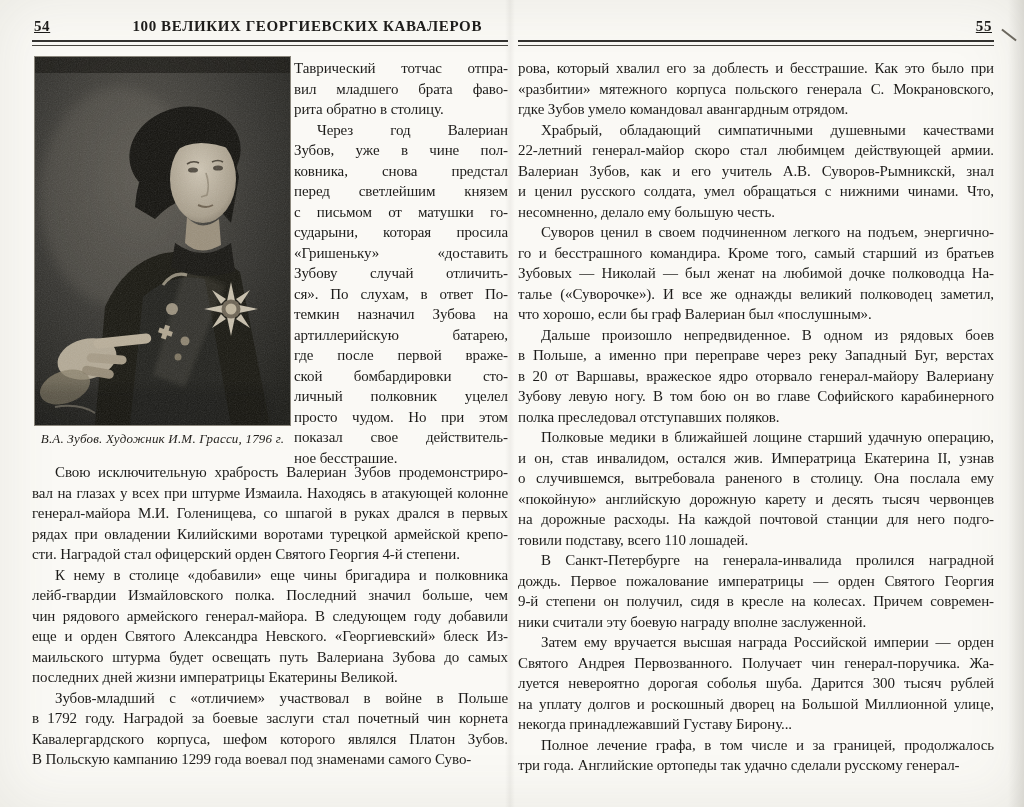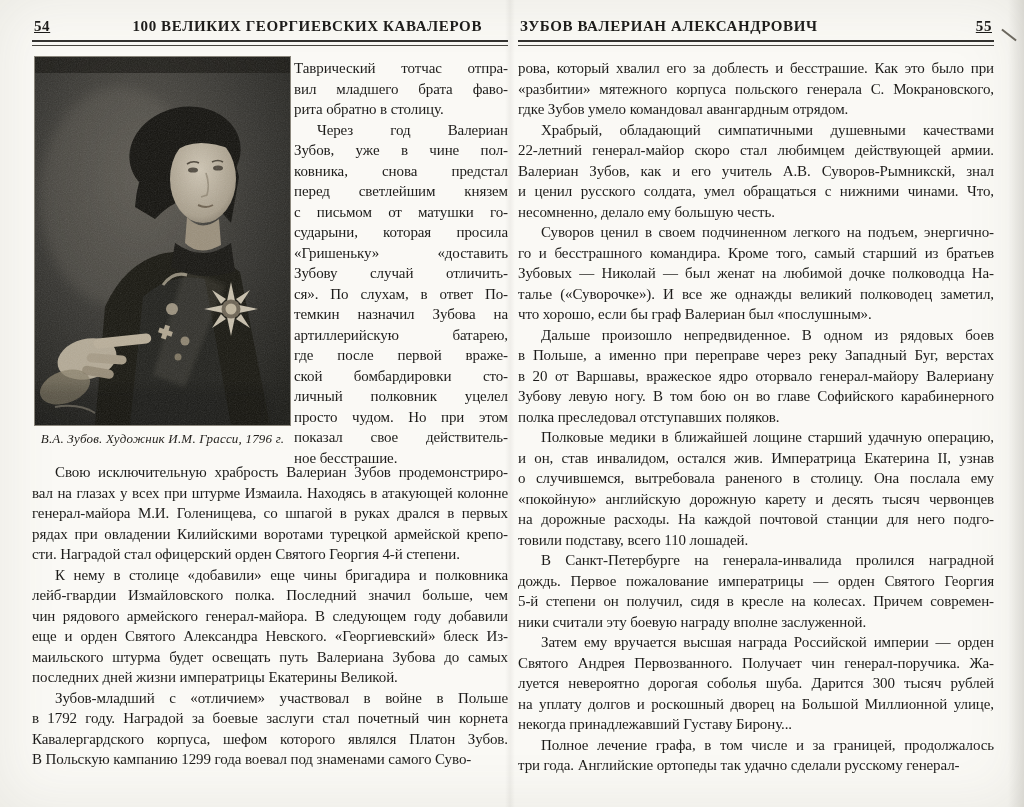--- a/index.html
+++ b/index.html
@@ -180,21 +180,20 @@
       <div class="line last">последних дней жизни императрицы Екатерины Великой.</div>
       <div class="line indent">Зубов-младший с «отличием» участвовал в войне в Польше</div>
       <div class="line">в 1792 году. Наградой за боевые заслуги стал почетный чин корнета</div>
       <div class="line">Кавалергардского корпуса, шефом которого являлся Платон Зубов.</div>
       <div class="line last">В Польскую кампанию 1299 года воевал под знаменами самого Суво-</div>
     </div>
 </section>
 
 <section class="page right">
   <header class="pg-header">
-    <span class="run-title">ЗУБОВ ВАЛЕРИАН АЛЕКСАНДРОВИЧ</span>
     <span class="pg-num">55</span>
   </header>
   <div class="dbl-rule"></div>
   <div class="bodytext">
       <div class="line">рова, который хвалил его за доблесть и бесстрашие. Как это было при</div>
       <div class="line">«разбитии» мятежного корпуса польского генерала С. Мокрановского,</div>
       <div class="line last">гдке Зубов умело командовал авангардным отрядом.</div>
       <div class="line indent">Храбрый, обладающий симпатичными душевными качествами</div>
       <div class="line">22-летний генерал-майор скоро стал любимцем действующей армии.</div>
       <div class="line">Валериан Зубов, как и его учитель А.В. Суворов-Рымникскй, знал</div>
@@ -211,21 +210,21 @@
       <div class="line">Зубову левую ногу. В том бою он во главе Софийского карабинерного</div>
       <div class="line last">полка преследовал отступавших поляков.</div>
       <div class="line indent">Полковые медики в ближайшей лощине старший удачную операцию,</div>
       <div class="line">и он, став инвалидом, остался жив. Императрица Екатерина II, узнав</div>
       <div class="line">о случившемся, вытребовала раненого в столицу. Она послала ему</div>
       <div class="line">«покойную» английскую дорожную карету и десять тысяч червонцев</div>
       <div class="line">на дорожные расходы. На каждой почтовой станции для него подго-</div>
       <div class="line last">товили подставу, всего 110 лошадей.</div>
       <div class="line indent">В Санкт-Петербурге на генерала-инвалида пролился наградной</div>
       <div class="line">дождь. Первое пожалование императрицы — орден Святого Георгия</div>
-      <div class="line">5-й степени он получил, сидя в кресле на колесах. Причем современ-</div>
+      <div class="line">9-й степени он получил, сидя в кресле на колесах. Причем современ-</div>
       <div class="line last">ники считали эту боевую награду вполне заслуженной.</div>
       <div class="line indent">Затем ему вручается высшая награда Российской империи — орден</div>
       <div class="line">Святого Андрея Первозванного. Получает чин генерал-поручика. Жа-</div>
       <div class="line">луется невероятно дорогая соболья шуба. Дарится 300 тысяч рублей</div>
       <div class="line">на уплату долгов и роскошный дворец на Большой Миллионной улице,</div>
       <div class="line last">некогда принадлежавший Густаву Бирону...</div>
       <div class="line indent">Полное лечение графа, в том числе и за границей, продолжалось</div>
       <div class="line last">три года. Английские ортопеды так удачно сделали русскому генерал-</div>
     </div>
 </section>

